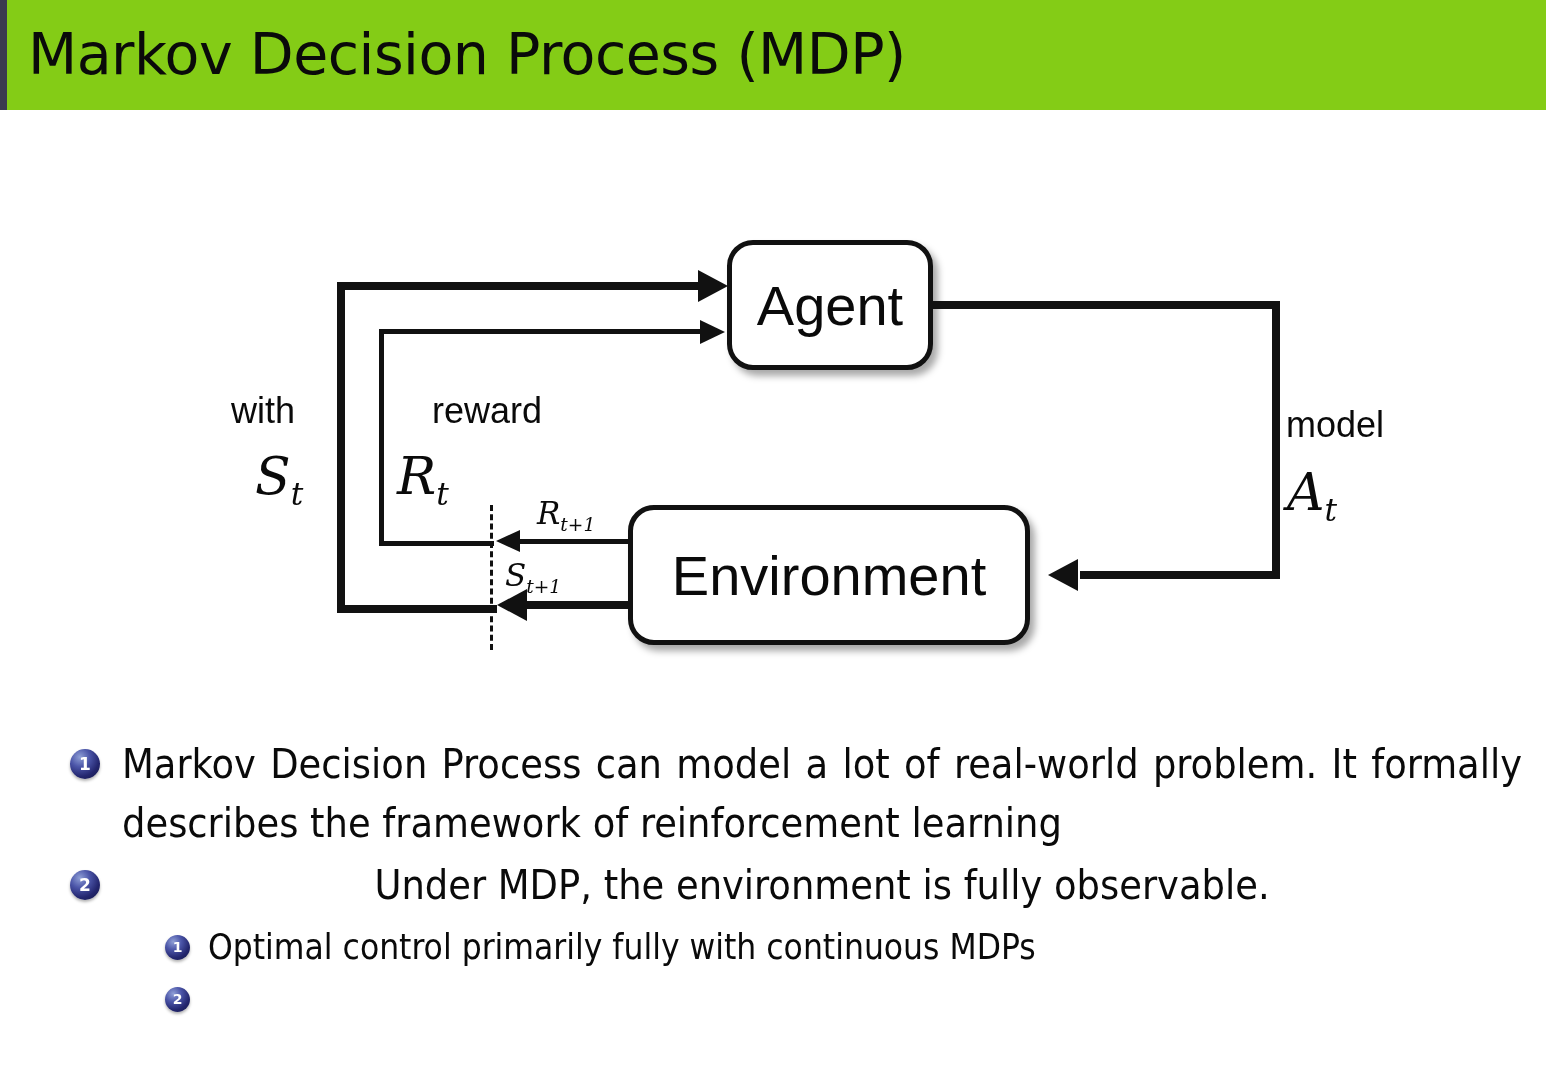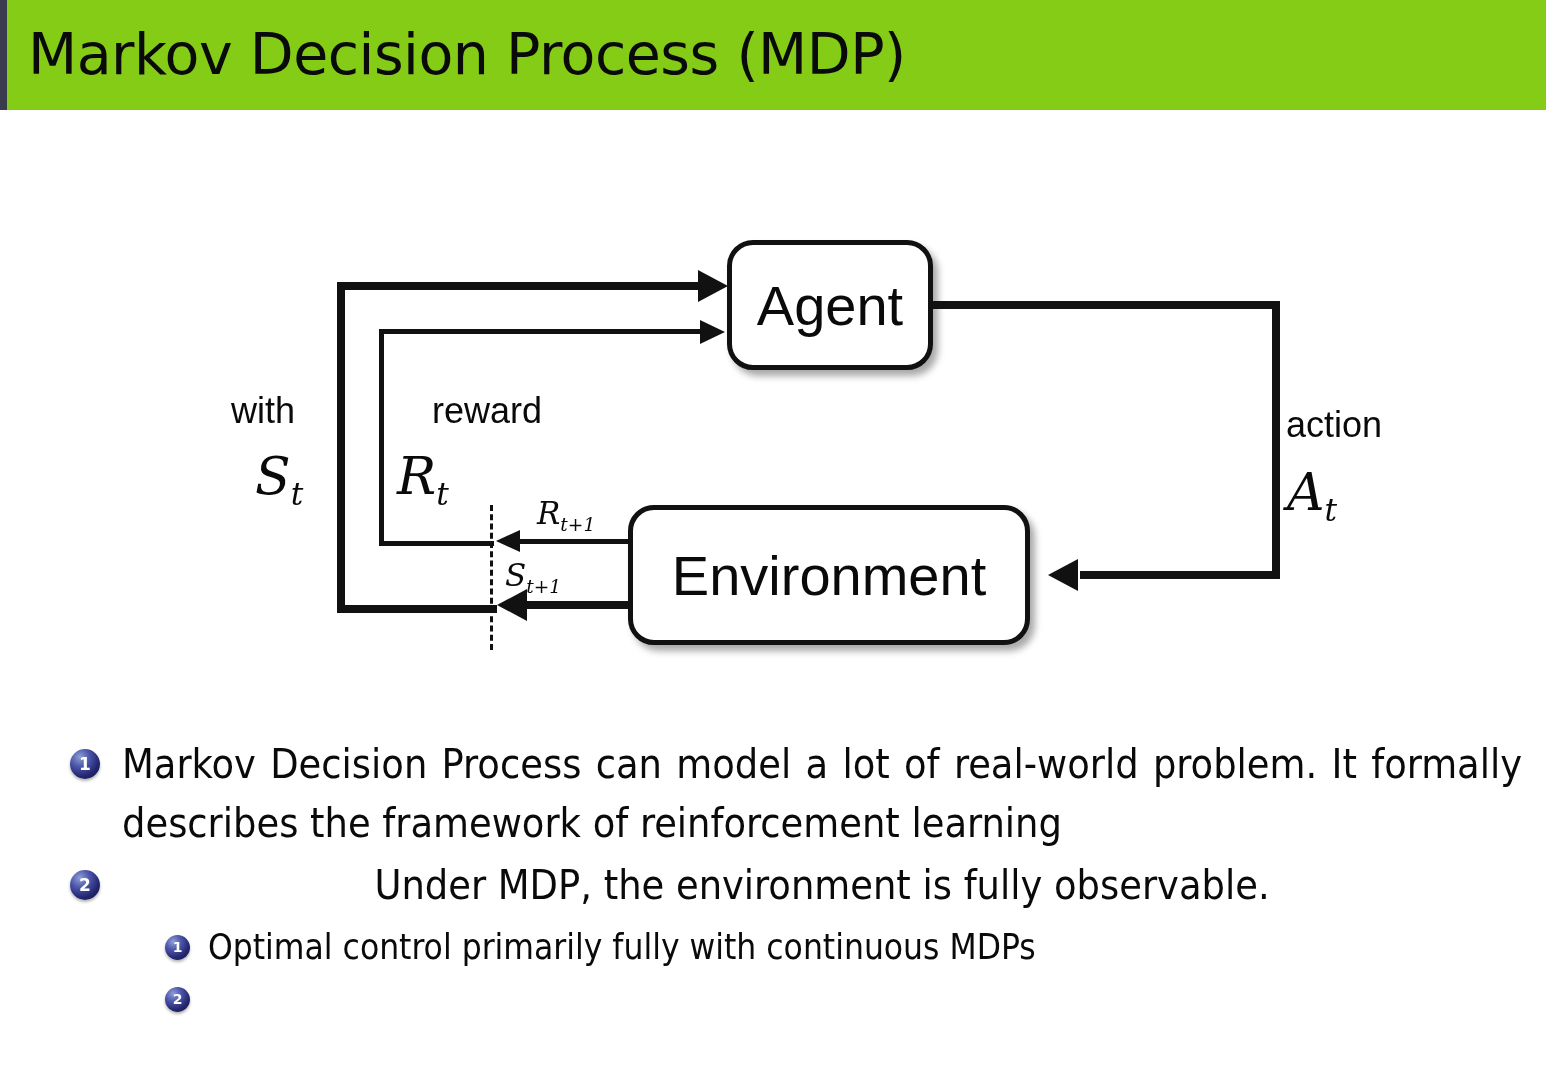--- a/index.html
+++ b/index.html
@@ -221,21 +221,21 @@
   <div class="dlabel" style="left:231px; top:280px;">with</div>
   <div class="mlabel" style="left:255px; top:336px;">
     <span>S</span><sub>t</sub>
   </div>
 
   <div class="dlabel" style="left:396px; top:280px;margin-left:36px;">reward</div>
   <div class="mlabel" style="left:397px; top:336px;">
     <span>R</span><sub>t</sub>
   </div>
 
-  <div class="dlabel" style="left:1286px; top:294px;">action</div>
+  <div class="dlabel" style="left:1286px; top:294px;">model</div>
   <div class="mlabel" style="left:1287px; top:352px;">
     <span>A</span><sub>t</sub>
   </div>
 
   <div class="mlabel small" style="left:537px; top:385px;">
     <span>R</span><sub>t+1</sub>
   </div>
   <div class="mlabel small" style="left:505px; top:447px;">
     <span>S</span><sub>t+1</sub>
   </div>

